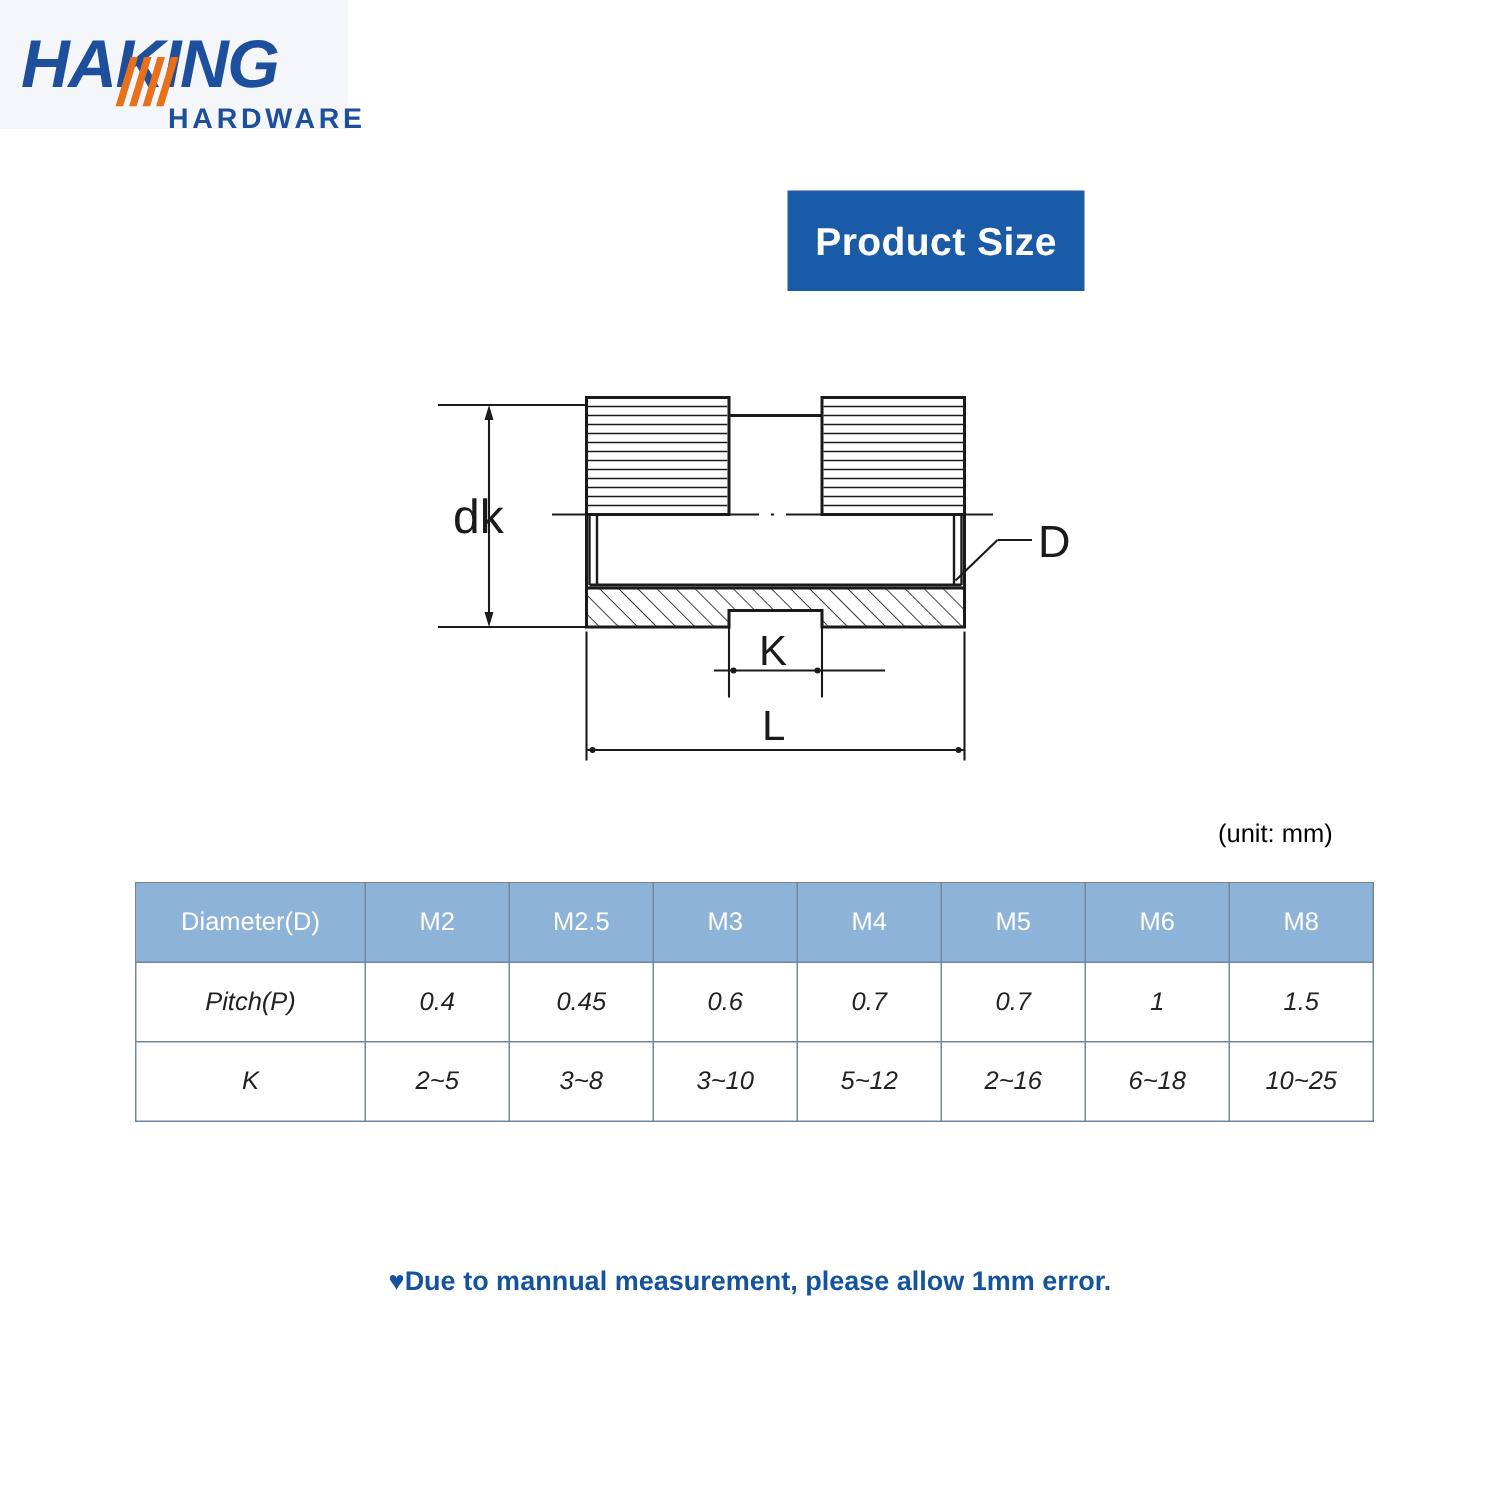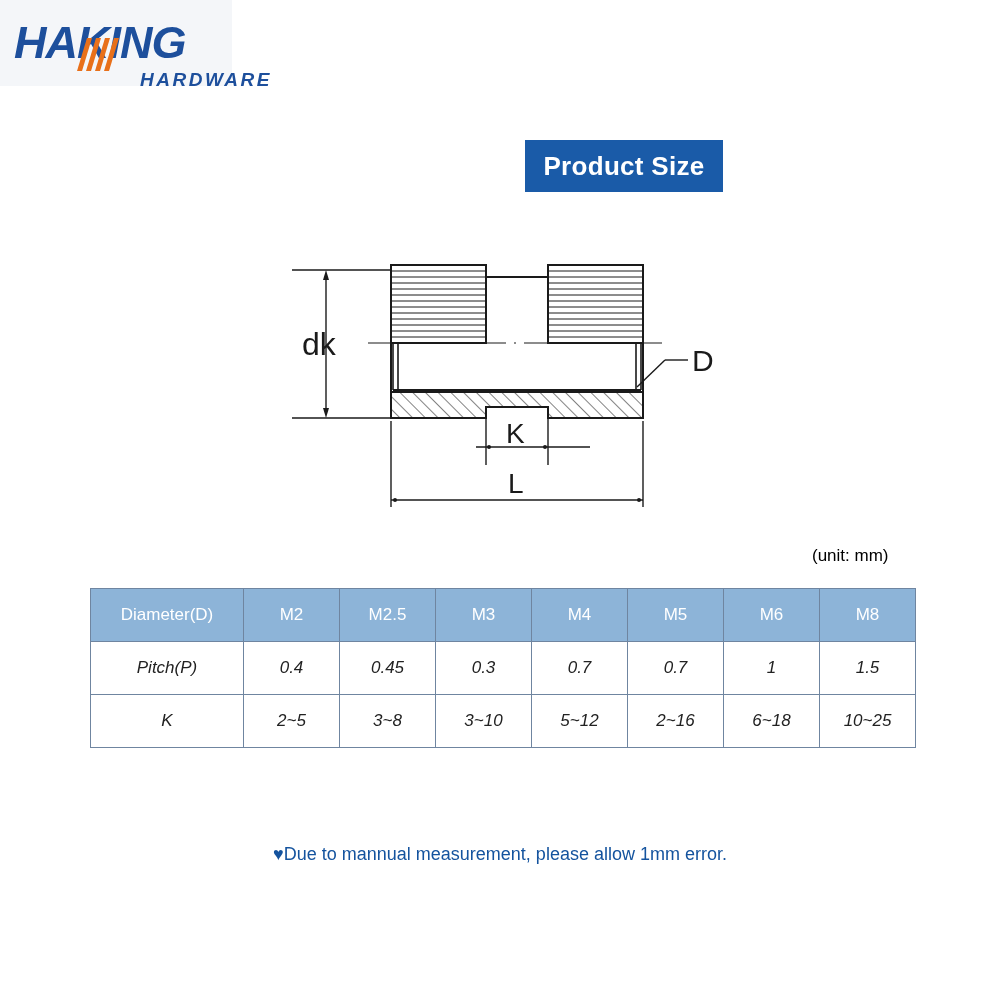--- a/index.html
+++ b/index.html
@@ -39,39 +39,37 @@
     letter-spacing: -1px;
     color: #1d4f9c;
     line-height: 50px;
     white-space: nowrap;
   }
   #logo-sub {
     position: absolute;
     left: 98px; top: 52px;
     font-family: "Liberation Sans", sans-serif;
     font-weight: bold;
-    font-style: italic;
     font-size: 19px;
     letter-spacing: 2.5px;
     color: #1d4f9c;
     line-height: 20px;
     white-space: nowrap;
-    margin-left: 28px;
   }
   #logo-a-stripes {
     position: absolute;
     left: 53px; top: 20px;
     width: 52px; height: 33px;
   }
 
   
   #title-banner {
     position: absolute;
-    left: 525px; top: 140px;
-    width: 198px; height: 52px;
+    left: 525px; top: 127px;
+    width: 198px; height: 67px;
     background: #1a5ba8;
     display: flex;
     align-items: center;
     justify-content: center;
   }
   #title-banner-label {
     color: #ffffff;
     font-size: 26px;
     font-weight: bold;
     letter-spacing: 0.3px;
@@ -125,20 +123,21 @@
 
   
   #footer-note {
     position: absolute;
     left: 0; top: 842px;
     width: 1000px;
     text-align: center;
     font-size: 18px;
     color: #14539e;
     line-height: 24px;
+    font-weight: bold;
   }
 </style>
 </head>
 <body>
 
 <div id="logo-tint"></div>
 
 <div id="brand-logo">
   <div id="logo-wordmark">HAKING</div>
   <svg id="logo-a-stripes" viewBox="0 0 52 33">
@@ -249,21 +248,21 @@
       <td class="val-cell">M3</td>
       <td class="val-cell">M4</td>
       <td class="val-cell">M5</td>
       <td class="val-cell">M6</td>
       <td class="val-cell">M8</td>
     </tr>
     <tr class="row-white">
       <td class="label-cell">Pitch(P)</td>
       <td class="val-cell">0.4</td>
       <td class="val-cell">0.45</td>
-      <td class="val-cell">0.3</td>
+      <td class="val-cell">0.6</td>
       <td class="val-cell">0.7</td>
       <td class="val-cell">0.7</td>
       <td class="val-cell">1</td>
       <td class="val-cell">1.5</td>
     </tr>
     <tr class="row-white">
       <td class="label-cell">K</td>
       <td class="val-cell">2~5</td>
       <td class="val-cell">3~8</td>
       <td class="val-cell">3~10</td>

